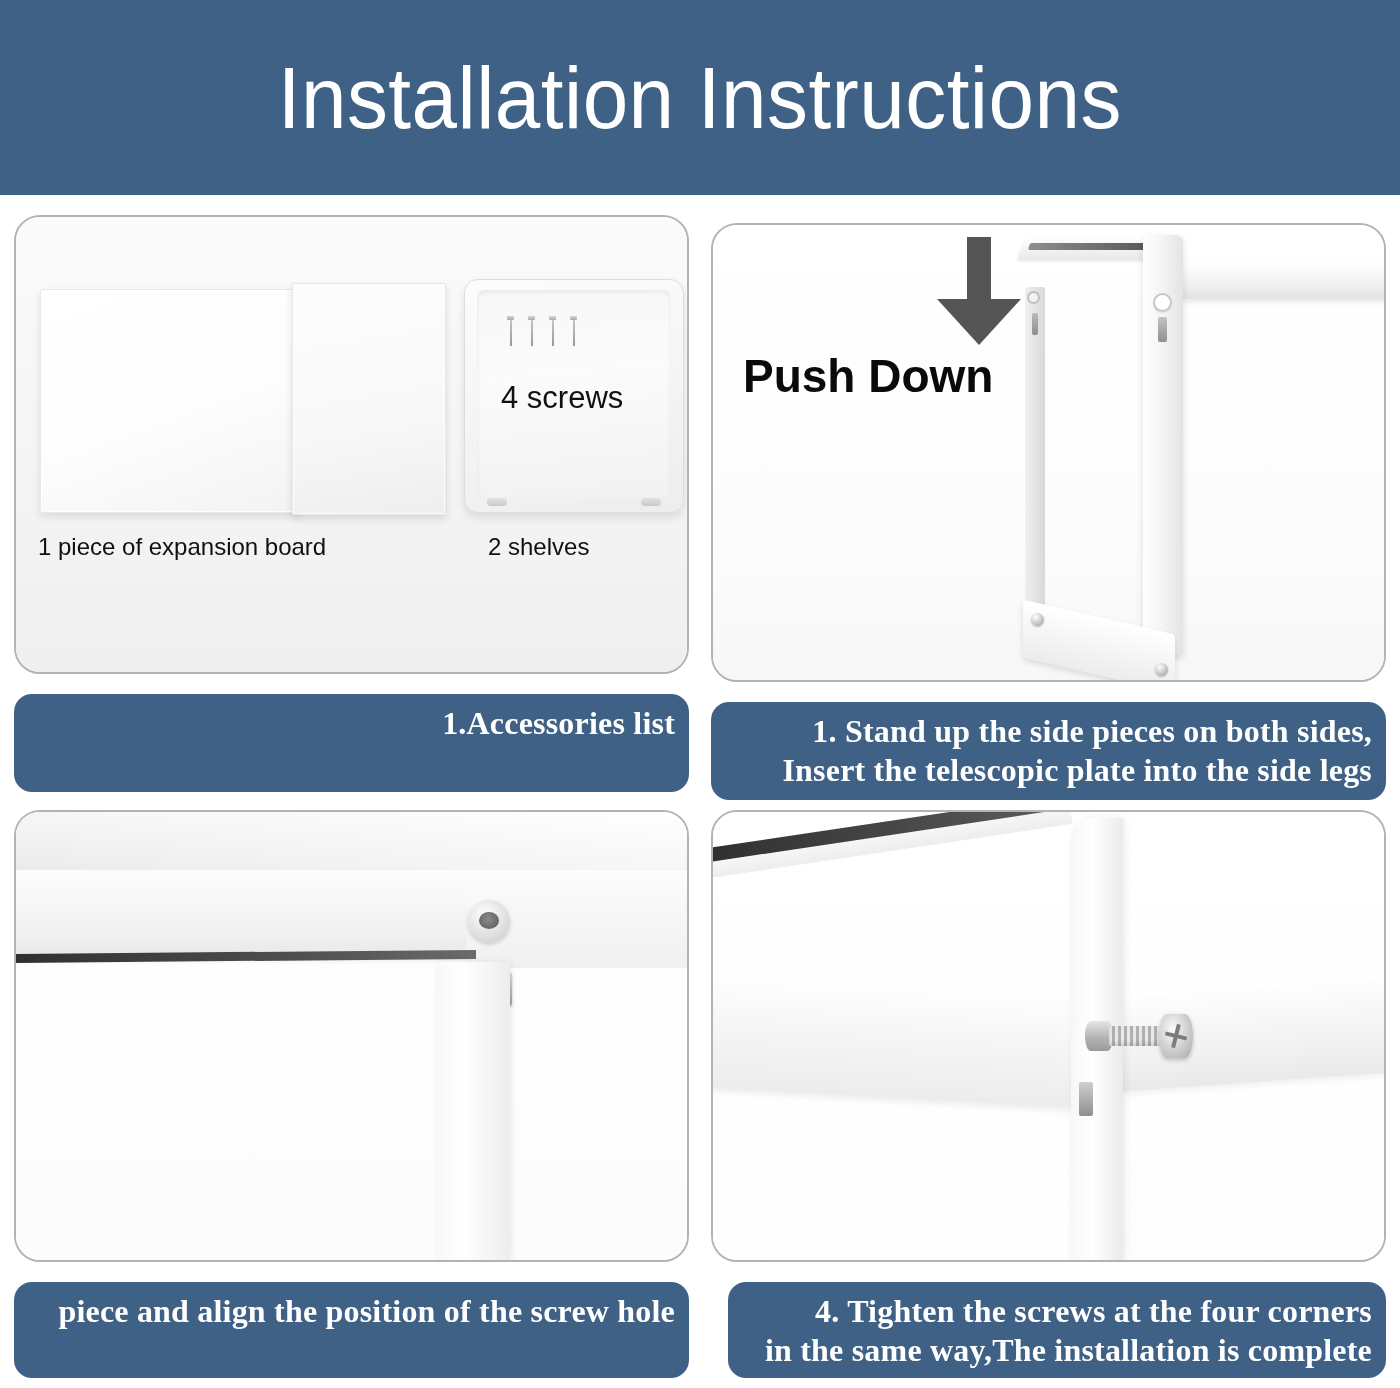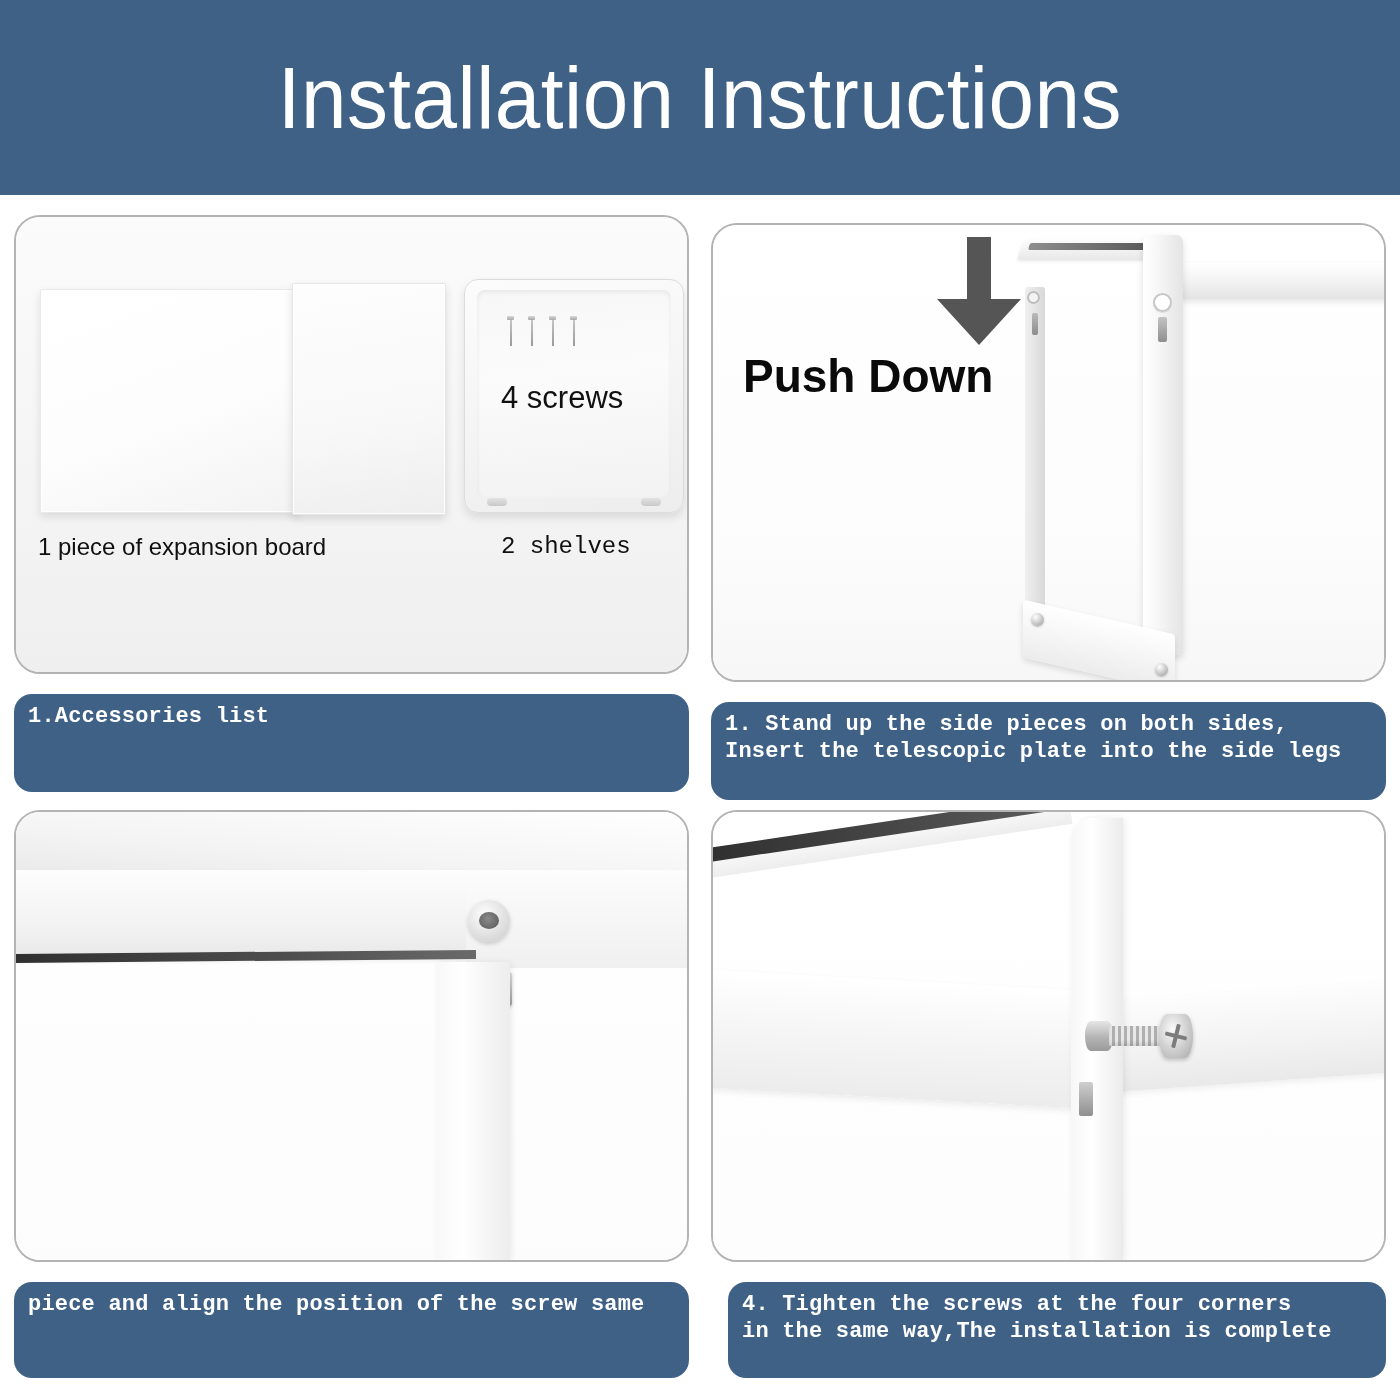--- a/index.html
+++ b/index.html
@@ -40,20 +40,21 @@
   .steps {
     position: relative;
     width: 1400px;
     padding: 20px 14px 0 14px;
     box-sizing: border-box;
     display: grid;
     grid-template-columns: 1fr 1fr;
     grid-template-rows: auto auto;
     column-gap: 22px;
     row-gap: 10px;
+    text-align: right;
   }
   .step {
     display: flex;
     flex-direction: column;
   }
 
   .panel {
     position: relative;
     border: 2px solid #b3b3b3;
     border-radius: 26px;
@@ -65,22 +66,22 @@
   .panel-3 { height: 448px; }
   .panel-4 { height: 448px; }
 
   .caption {
     margin-top: 20px;
     background: #3f6186;
     border-radius: 18px;
     color: #ffffff;
     padding: 10px 14px 12px 14px;
     box-sizing: border-box;
-    font-family: Liberation Mono, monospace;
-    font-size: 22px;
+    font-family: Liberation Serif, serif;
+    font-size: 32px;
     font-weight: 700;
     line-height: 1.22;
     letter-spacing: 0.2px;
   }
   .caption-1 { height: 98px; }
   .caption-2 { height: 98px; }
   .caption-3 { height: 96px; }
   .caption-4 { height: 96px; margin-left: 17px; }
   .caption .line { display: block; white-space: nowrap; }
 
@@ -149,21 +150,21 @@
   .acc-caption-row {
     position: absolute; left: 0; right: 0; top: 316px;
     height: 40px;
   }
   .acc-label {
     position: absolute;
     font-family: "Liberation Sans Narrow", "Liberation Sans", sans-serif;
     font-size: 24px; font-weight: 400; color: #101010; white-space: nowrap;
   }
   .acc-label.board { left: 22px; }
-  .acc-label.shelves { left: 485px; font-family: Liberation Mono, monospace; }
+  .acc-label.shelves { left: 472px; }
 
   
   .pd-stage { position: absolute; inset: 0; background: linear-gradient(180deg,#ffffff 0%,#fcfcfc 70%,#f7f7f7 100%); }
   .pd-arrow {
     position: absolute; left: 218px; top: 12px; width: 96px; height: 110px;
   }
   .pd-label {
     position: absolute; left: 30px; top: 124px;
     font-family: "Liberation Sans Narrow", "Liberation Sans", sans-serif;
     font-size: 46px; font-weight: 700; color: #0a0a0a;
@@ -421,21 +422,21 @@
         <div class="p3-shelf-top"></div>
         <div class="p3-shelf-face"></div>
         <div class="p3-shelf-right"></div>
         <div class="p3-shelf-edge"></div>
         <div class="p3-screwhole"></div>
         <div class="p3-buckle"></div>
         <div class="p3-leg"></div>
       </div>
     </div>
     <div class="caption caption-3">
-      <span class="line">piece and align the position of the screw same</span>
+      <span class="line">piece and align the position of the screw hole</span>
     </div>
   </div>
 
   <div class="step">
     <div class="panel panel-4">
       <div class="p4-stage">
         <div class="p4-top-face"></div>
         <div class="p4-top-edge"></div>
         <div class="p4-shelf-left"></div>
         <div class="p4-shelf-right"></div>

